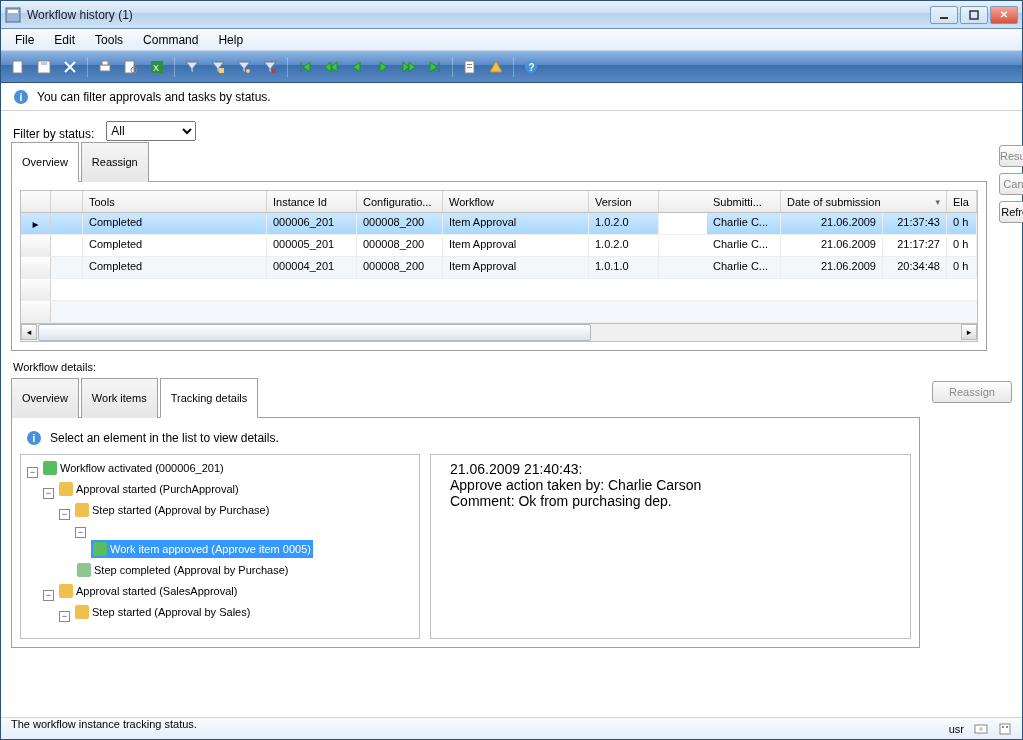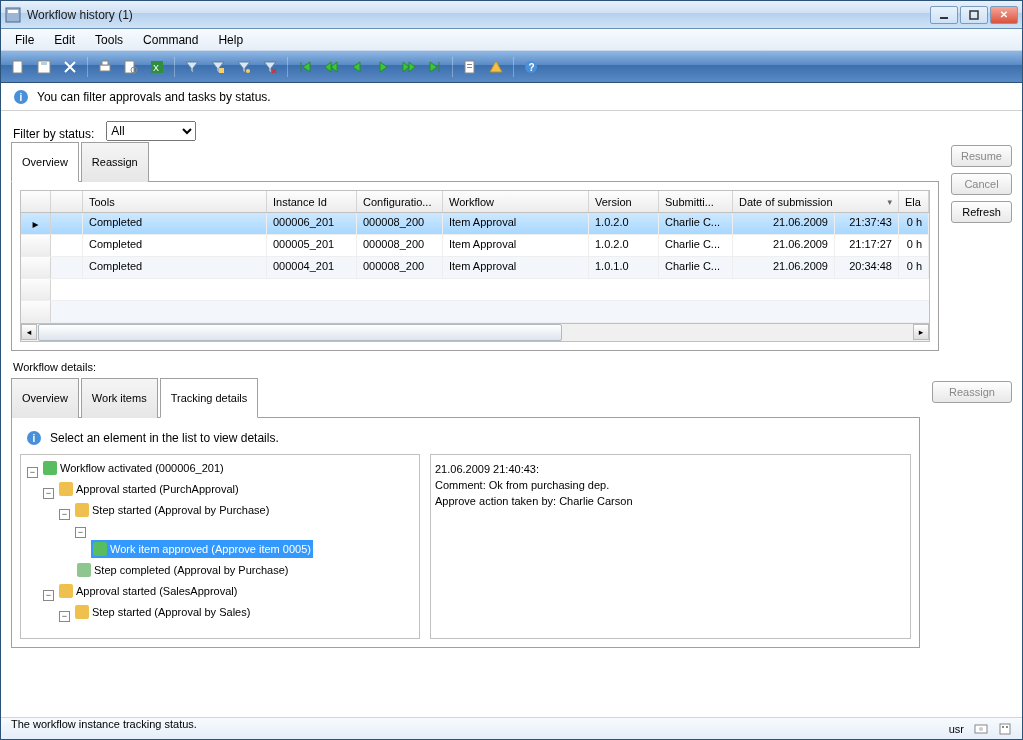--- a/index.html
+++ b/index.html
@@ -66,24 +66,24 @@
 .hscroll-track { position: absolute; left: 17px; right: 17px; top: 0; bottom: 0; }
 .hscroll-thumb { position: absolute; left: 0; width: 60%; top: 0; bottom: 0; background: linear-gradient(#fff,#dde4ec); border: 1px solid #b0b8c0; border-radius: 2px; }
 
 
 .gc-status-icon { width: 32px; }
 .gc-status { width: 184px; }
 .gc-inst { width: 90px; }
 .gc-conf { width: 86px; }
 .gc-wf { width: 146px; }
 .gc-ver { width: 70px; }
-.gc-sub { width: 74px; }
+.gc-sub { width: 74px; margin-left: 48px; }
 .gc-date { width: 102px; text-align: right; }
 .gc-time { width: 64px; text-align: right; }
-.gc-ela { width: 30px; text-align: right; }
+.gc-ela { width: 30px; text-align: left; }
 
 
 .details-label { padding: 10px 12px 4px 12px; font-size: 11px; }
 .details-area { display: flex; padding: 0 10px; gap: 12px; }
 .details-left { flex: 1; }
 .details-right { width: 80px; display: flex; flex-direction: column; padding-top: 4px; }
 
 .details-panel { border: 1px solid #a0a0a0; border-top: none; background: #fff; padding: 8px; }
 .details-info { display: flex; align-items: center; gap: 8px; padding: 4px 6px 8px 6px; }
 
@@ -97,21 +97,21 @@
 .tree .node.sel { background: #3399ff; color: #fff; text-align: center; }
 .toggle { display: inline-block; width: 11px; height: 11px; border: 1px solid #888; font-size: 9px; line-height: 9px; text-align: center; margin-right: 3px; cursor: pointer; background: #fff; color: #444; }
 .node-icon { width: 14px; height: 14px; display: inline-flex; align-items: center; justify-content: center; }
 .ni-wf { background: #58bd5f; border-radius: 2px; }
 .ni-appr { background: #f0c04e; border-radius: 2px; }
 .ni-step { background: #f0c04e; border-radius: 2px; }
 .ni-item { background: #f0c04e; border-radius: 2px; }
 .ni-done { background: #8fc58f; border-radius: 2px; }
 .ni-approved { background: #58bd5f; border-radius: 2px; }
 
-.detail-text { flex: 1; border: 1px solid #c0c0c0; padding: 6px 4px; font-size: 11px; line-height: 16px; }
+.detail-text { flex: 1; border: 1px solid #c0c0c0; padding: 6px 19px; font-size: 14px; line-height: 16px; }
 
 
 .statusbar { margin-top: auto; height: 22px; background: linear-gradient(#f7fbff,#e6eef8); border-top: 1px solid #c9d7e8; display: flex; padding: 0 10px; font-size: 11px; }
 .statusbar .right { margin-left: auto; display: flex; gap: 10px; align-items: center; }
 .sb-icon { width: 14px; height: 14px; display: inline-flex; }
 </style>
 </head>
 <body>
 
 <div class="window">
@@ -428,22 +428,22 @@
                         </li>
                       </ul>
                     </li>
                   </ul>
                 </li>
               </ul>
             </div>
           </div>
           <div class="detail-text">
             <div>21.06.2009 21:40:43:</div>
+            <div>Approve action taken by: Charlie Carson</div>
             <div>Comment: Ok from purchasing dep.</div>
-            <div>Approve action taken by: Charlie Carson</div>
           </div>
         </div>
       </div>
     </div>
     <div class="details-right">
       <button class="side-btn disabled">Reassign</button>
     </div>
   </div>
 
   <div class="statusbar">

